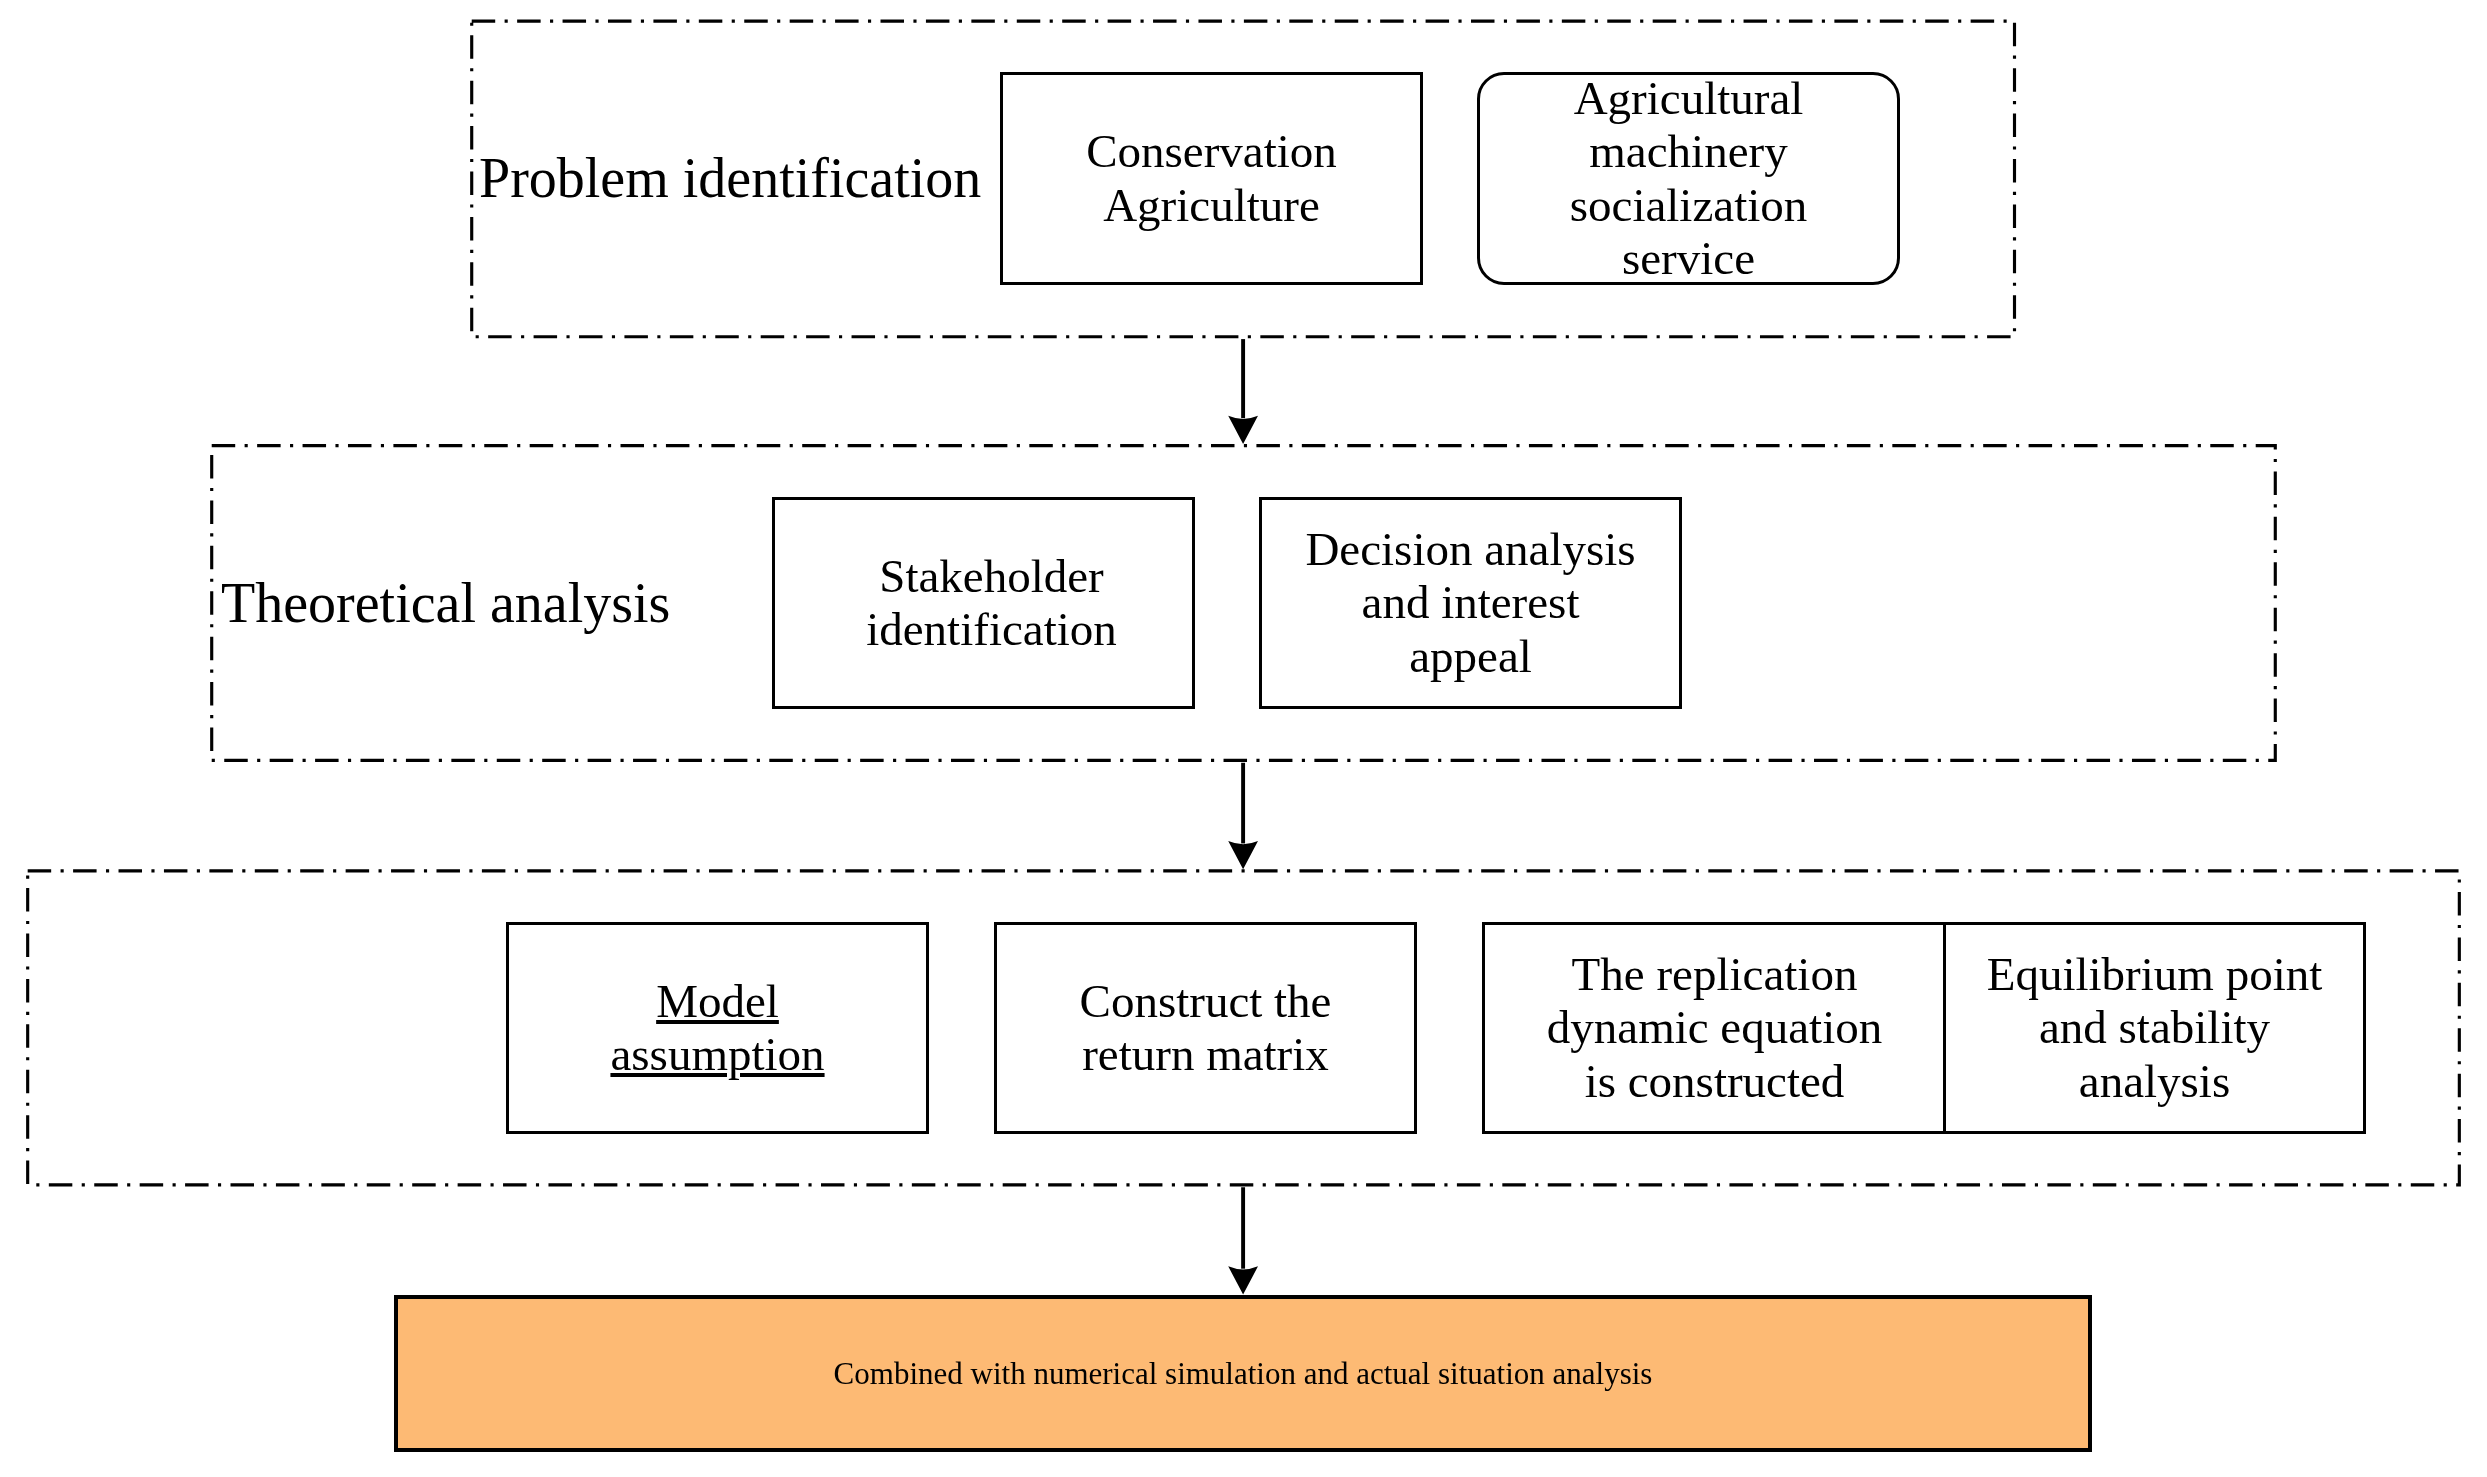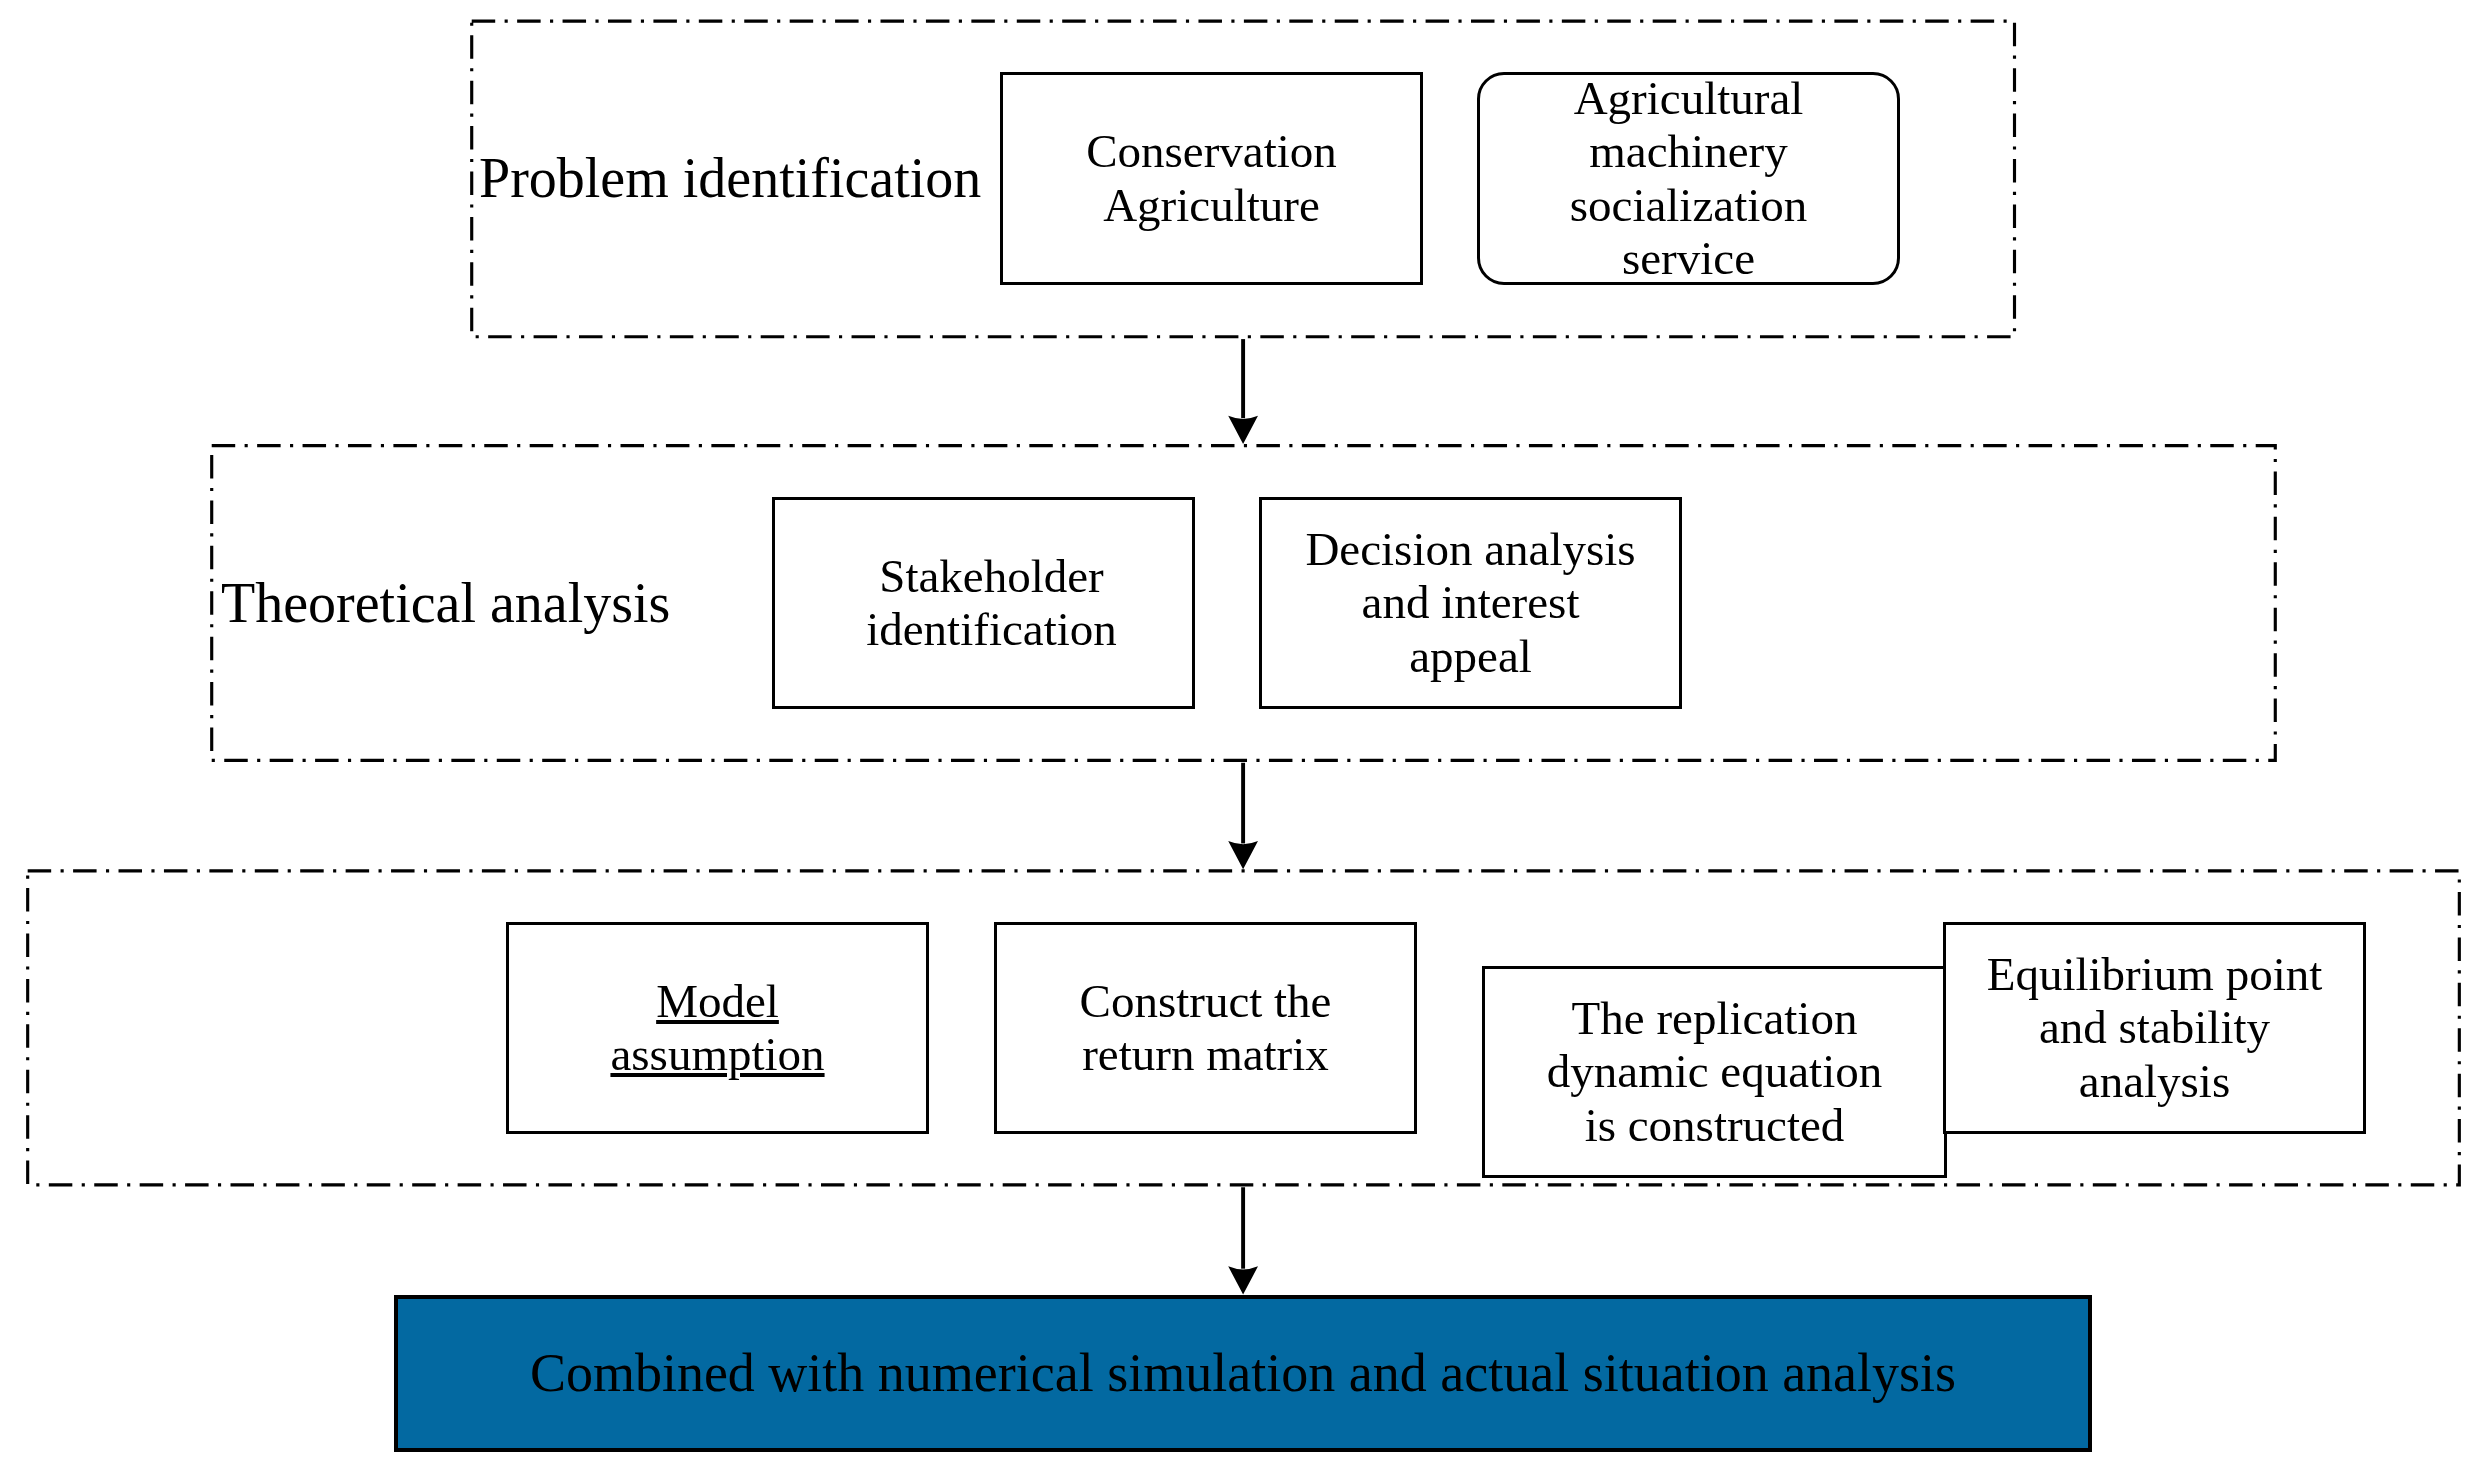--- a/index.html
+++ b/index.html
@@ -43,26 +43,26 @@
     text-align: center;
     font-size: 47px;
     line-height: 1.13;
     white-space: pre-line;
     color: #000000;
   }
   .final-node {
     position: absolute;
     box-sizing: border-box;
     border: 4.7px solid #000000;
-    background: #0369a1;
+    background: #fdba74;
     display: flex;
     align-items: center;
     justify-content: center;
     text-align: center;
-    font-size: 54px;
+    font-size: 31px;
     line-height: 1.15;
     color: #000000;
   }
 </style>
 </head>
 <body>
 
 <div id="canvas">
 
   <svg id="overlay-svg" viewBox="0 0 3175 1886">
@@ -109,21 +109,21 @@
 appeal</div>
 
 
 
   <div class="node" style="left:506px; top:922px; width:423px; height:212px;text-decoration:underline;">Model
 assumption</div>
 
   <div class="node" style="left:994px; top:922px; width:423px; height:212px;">Construct the
 return matrix</div>
 
-  <div class="node" style="left:1482px; top:922px; width:465px; height:212px;margin-top:44px;">The replication
+  <div class="node" style="left:1482px; top:922px; width:465px; height:212px;">The replication
 dynamic equation
 is constructed</div>
 
   <div class="node" style="left:1943px; top:922px; width:423px; height:212px;">Equilibrium point
 and stability
 analysis</div>
 
   <div class="final-node" style="left:394px; top:1295px; width:1698px; height:157px;">Combined with numerical simulation and actual situation analysis</div>
 
 </div>

